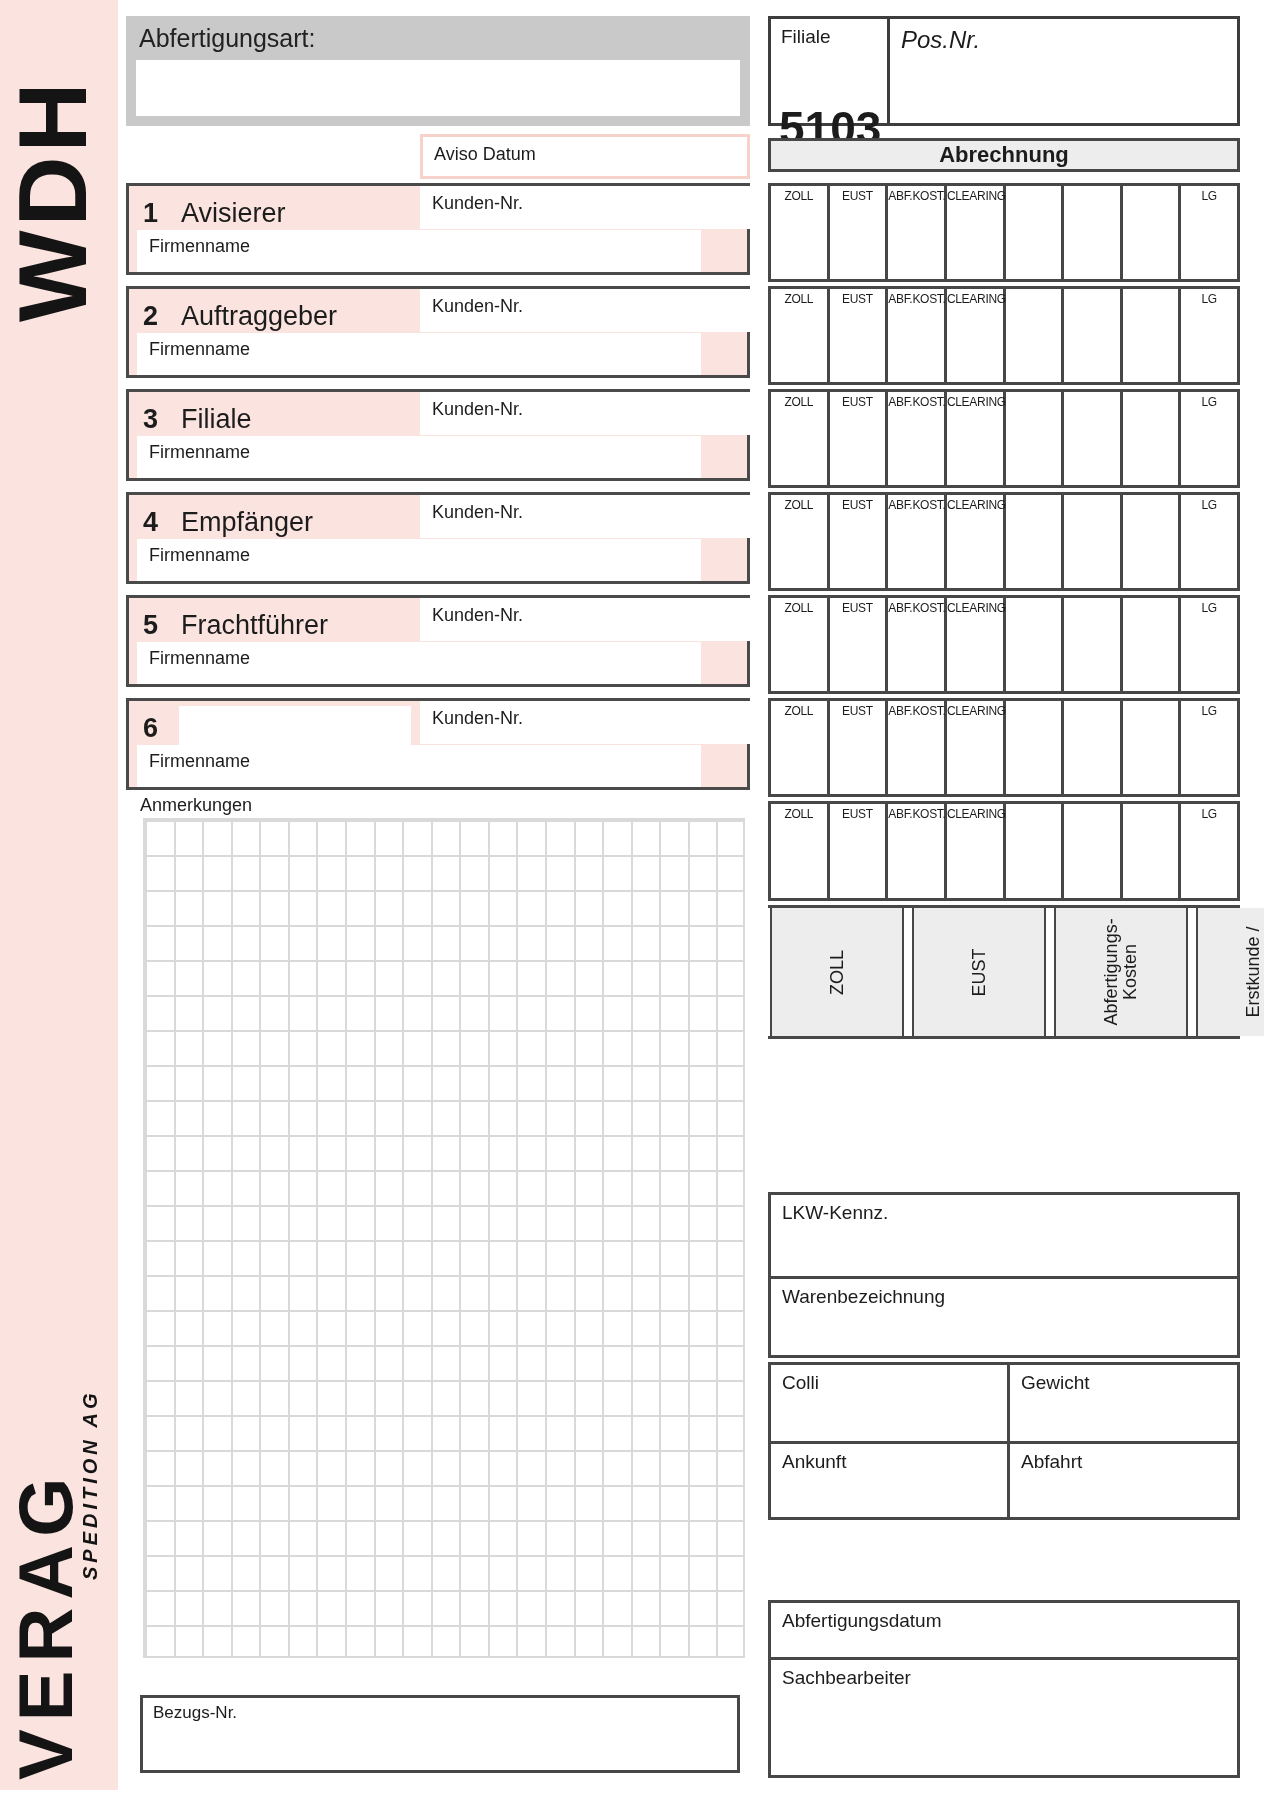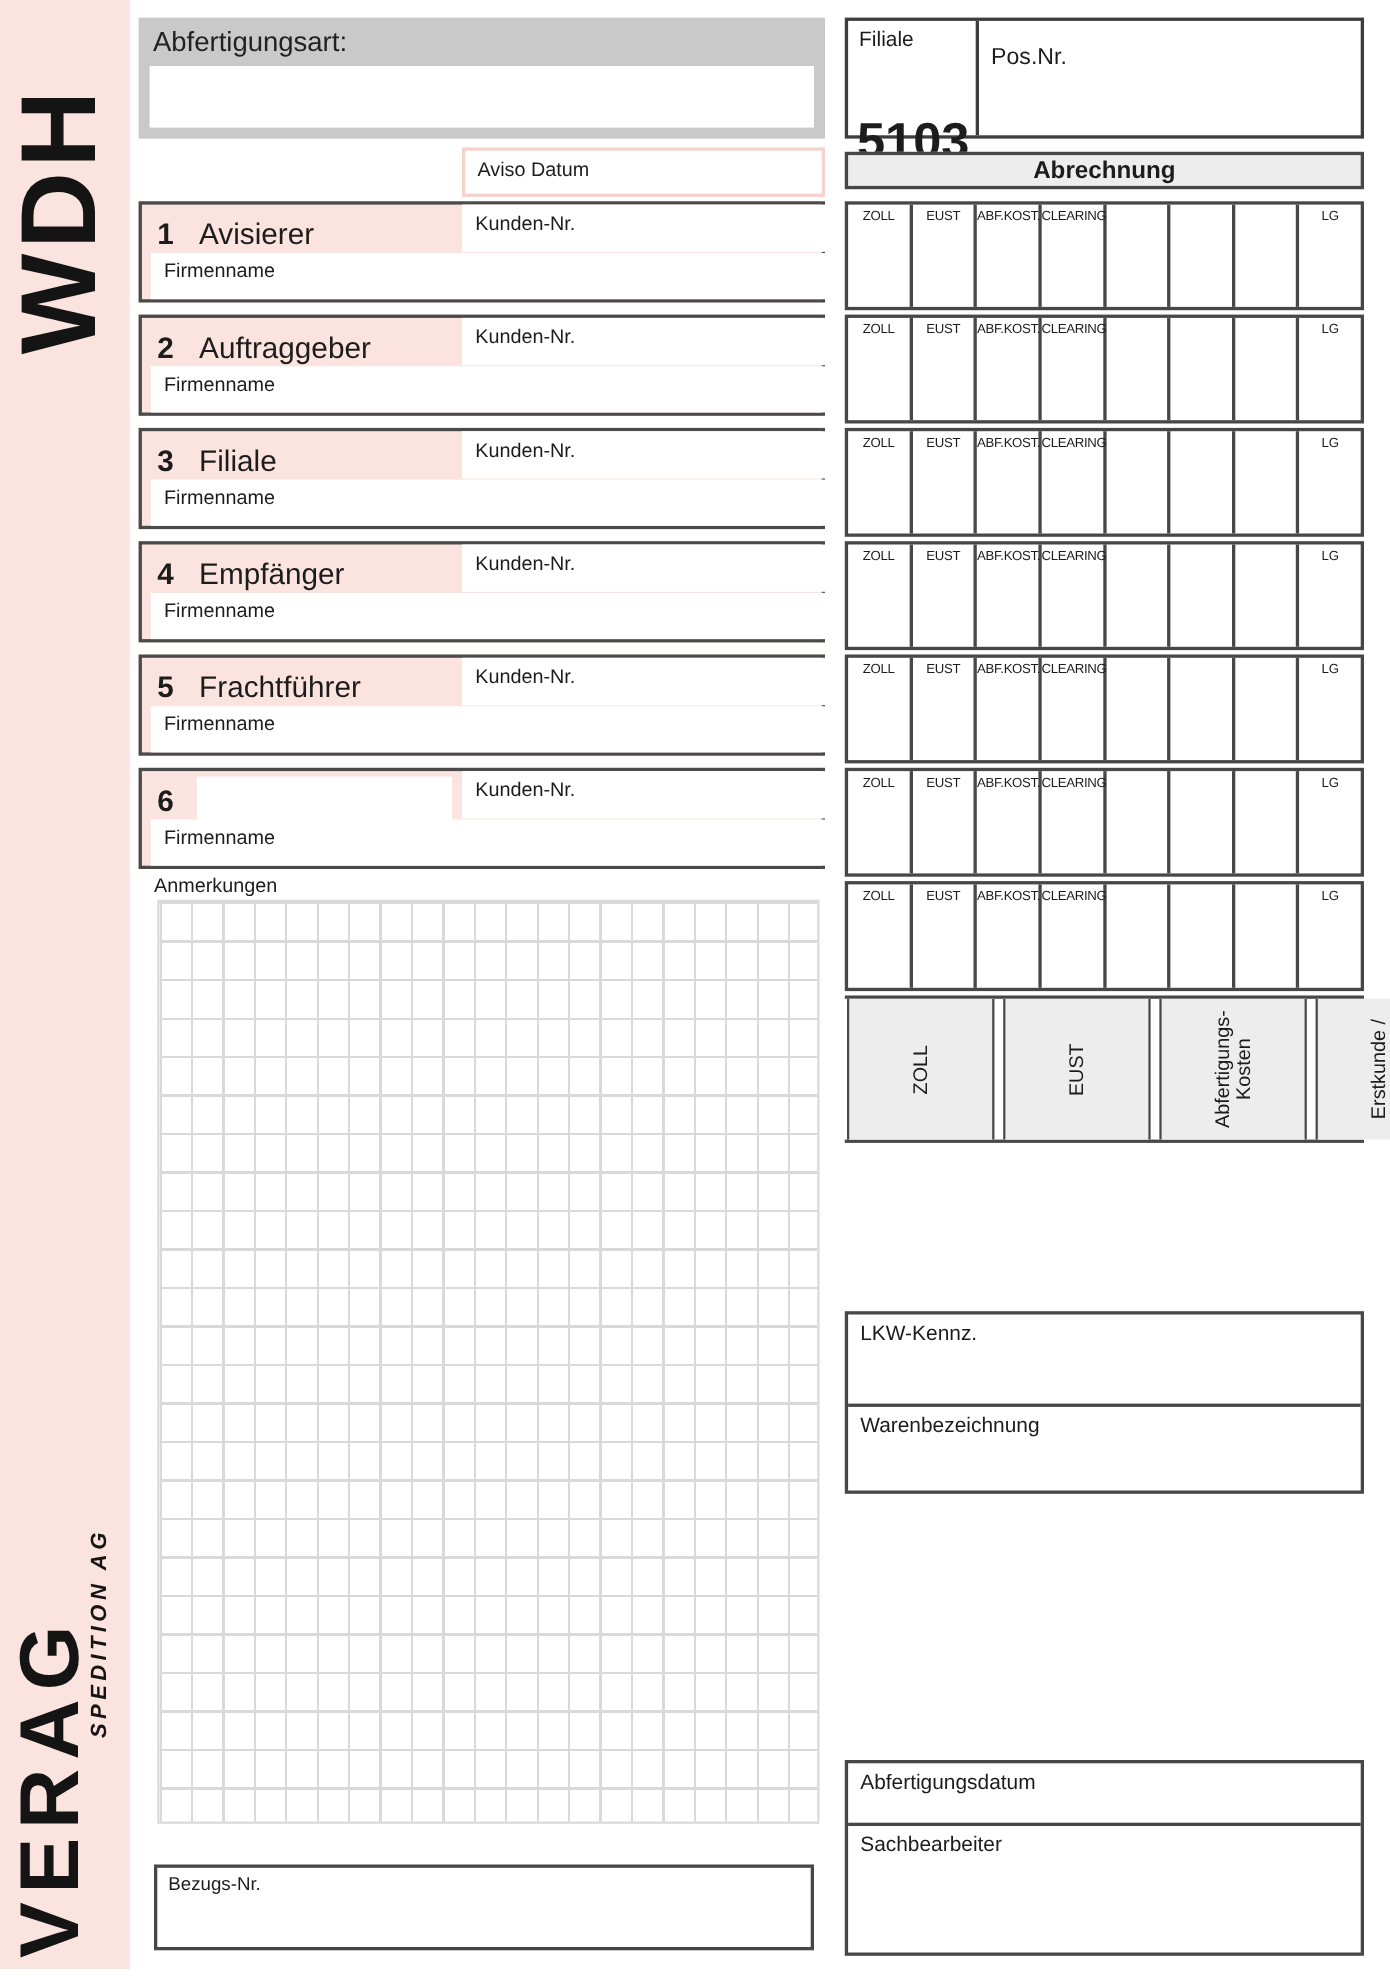--- a/index.html
+++ b/index.html
@@ -24,37 +24,37 @@
   
   .grayblock{left:126px;top:16px;width:624px;height:110px;background:#c9c9c9;}
   .grayblock .gtitle{position:absolute;left:13px;top:8px;font-size:25px;color:#222;}
   .grayblock .ginput{position:absolute;left:10px;top:44px;width:604px;height:56px;background:#fff;}
 
   
   .filialebox{left:768px;top:16px;width:472px;height:110px;border:3px solid #3d3d3d;background:#fff;}
   .filiale-div{position:absolute;left:116px;top:0;bottom:0;width:3px;background:#3d3d3d;}
   .filiale-lbl{position:absolute;left:10px;top:7px;font-size:19px;}
   .filiale-val{position:absolute;left:8px;top:42px;font-size:46px;font-weight:900;letter-spacing:0px;margin-top:40px;}
-  .pos-lbl{position:absolute;left:130px;top:21px;font-size:21px;}
+  .pos-lbl{position:absolute;left:130px;top:7px;font-size:24px;font-style:italic;}
 
   
   .abheader{left:768px;top:138px;width:472px;height:34px;background:#ededed;border:3px solid #474747;
             display:flex;align-items:center;justify-content:center;font-size:22px;font-weight:600;}
 
   
   .aviso{left:420px;top:134px;width:330px;height:45px;background:#fff;border:3px solid #f7d2ca;}
   .aviso .lbl{position:absolute;left:11px;top:7px;}
 
   
   .section{left:126px;width:624px;height:92px;background:#fbe4df;border:3px solid #4a4a4a;}
   .sec-num{position:absolute;left:14px;top:12px;font-size:27px;font-weight:700;}
   .sec-title{position:absolute;left:52px;top:12px;font-size:27px;font-weight:400;}
   .kunden-box{position:absolute;left:291px;top:0;width:330px;height:43px;background:#fff;}
   .kunden-box .lbl{position:absolute;left:12px;top:7px;}
-  .firma-box{position:absolute;left:8px;top:44px;width:690px;height:42px;background:#fff;}
+  .firma-box{position:absolute;left:8px;top:44px;width:564px;height:42px;background:#fff;}
   .firma-box .lbl{position:absolute;left:12px;top:6px;}
   .sec-titlebox{position:absolute;left:50px;top:5px;width:232px;height:40px;background:#fff;}
 
   
   .ab-row{position:absolute;left:768px;width:472px;border:3px solid #474747;background:#fff;
           box-sizing:border-box;display:flex;}
   .ab-cell{flex:1;border-right:3px solid #474747;position:relative;}
   .ab-cell:last-child{border-right:none;}
   .ab-head{position:absolute;top:3px;left:0;right:0;text-align:center;font-size:12px;
            letter-spacing:-0.3px;white-space:nowrap;color:#1c1c1c;}
@@ -365,20 +365,32 @@
   <div class="notes-grid"></div>
 
   <div class="abs lkwbox">
     <div class="hdiv"></div>
     <span class="lbl19 l1">LKW-Kennz.</span>
     <span class="lbl19 l2">Warenbezeichnung</span>
     <div class="abs" style="left:3px;top:32px;right:3px;height:46px;"></div>
     <div class="abs" style="left:3px;top:116px;right:3px;bottom:3px;"></div>
   </div>
 
+  <div class="abs quadbox">
+    <div class="hdiv"></div>
+    <div class="vdiv"></div>
+    <span class="lbl19 c1">Colli</span>
+    <span class="lbl19 c2">Gewicht</span>
+    <span class="lbl19 c3">Ankunft</span>
+    <span class="lbl19 c4">Abfahrt</span>
+    <div class="abs" style="left:3px;top:32px;width:230px;height:40px;"></div>
+    <div class="abs" style="left:242px;top:32px;right:3px;height:40px;"></div>
+    <div class="abs" style="left:3px;top:112px;width:230px;bottom:3px;"></div>
+    <div class="abs" style="left:242px;top:112px;right:3px;bottom:3px;"></div>
+  </div>
 
   <div class="abs abfbox">
     <div class="hdiv"></div>
     <span class="lbl19 l1">Abfertigungsdatum</span>
     <span class="lbl19 l2">Sachbearbeiter</span>
     <div class="abs" style="left:3px;top:32px;right:3px;height:20px;"></div>
     <div class="abs" style="left:3px;top:90px;right:3px;bottom:3px;"></div>
   </div>
 
   <div class="abs bezugs">

